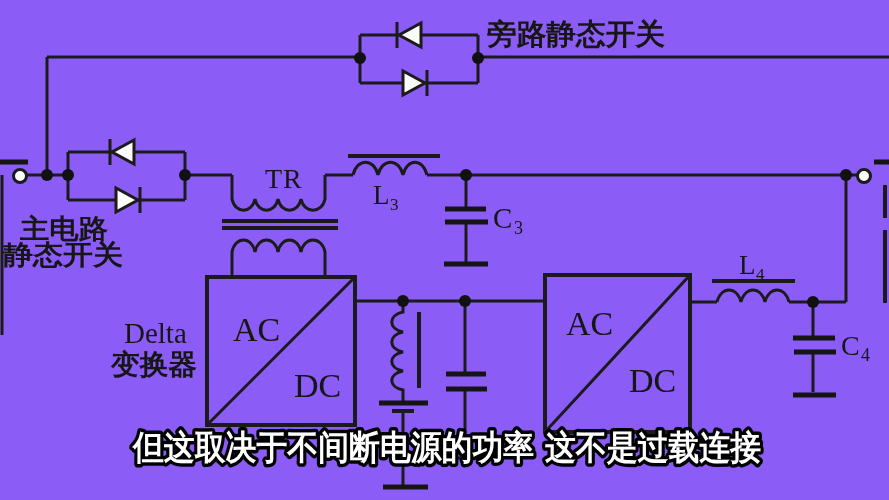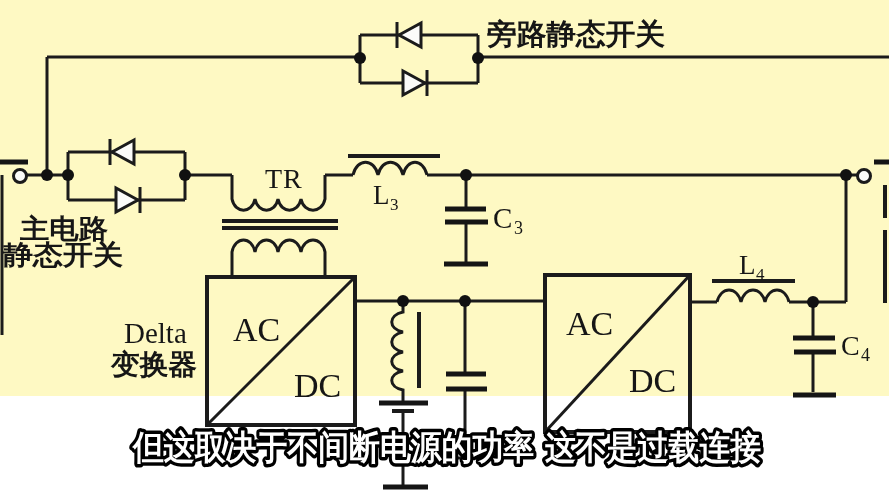--- a/index.html
+++ b/index.html
@@ -1,17 +1,17 @@
 <!DOCTYPE html>
 <html><head>
 <meta charset="utf-8">
 <style>
   html,body{margin:0;padding:0;}
   body{width:889px;height:500px;overflow:hidden;background:#ffffff;}
-  #stage{position:relative;width:889px;height:396px;background:#fef9c3;}
+  #stage{position:relative;width:889px;height:500px;background:#8b5cf6;}
   svg{position:absolute;left:0;top:0;}
   .wire{stroke:#1b1b1b;stroke-width:3;fill:none;}
   .thick{stroke:#1b1b1b;stroke-width:4;fill:none;}
   .plate{stroke:#151515;stroke-width:5;fill:none;}
   .boxline{stroke:#1b1b1b;stroke-width:4;fill:none;}
   .dot{fill:#111111;}
   .term{fill:#fbfbf9;stroke:#1b1b1b;stroke-width:3;}
   .tri{fill:#fbfbf9;stroke:#1b1b1b;stroke-width:3;stroke-linejoin:miter;}
   .cjk{font-family:"DejaVu Sans","Liberation Sans",sans-serif;font-weight:bold;fill:#161616;}
   .lat{font-family:"Liberation Serif","DejaVu Serif",serif;fill:#161616;}

